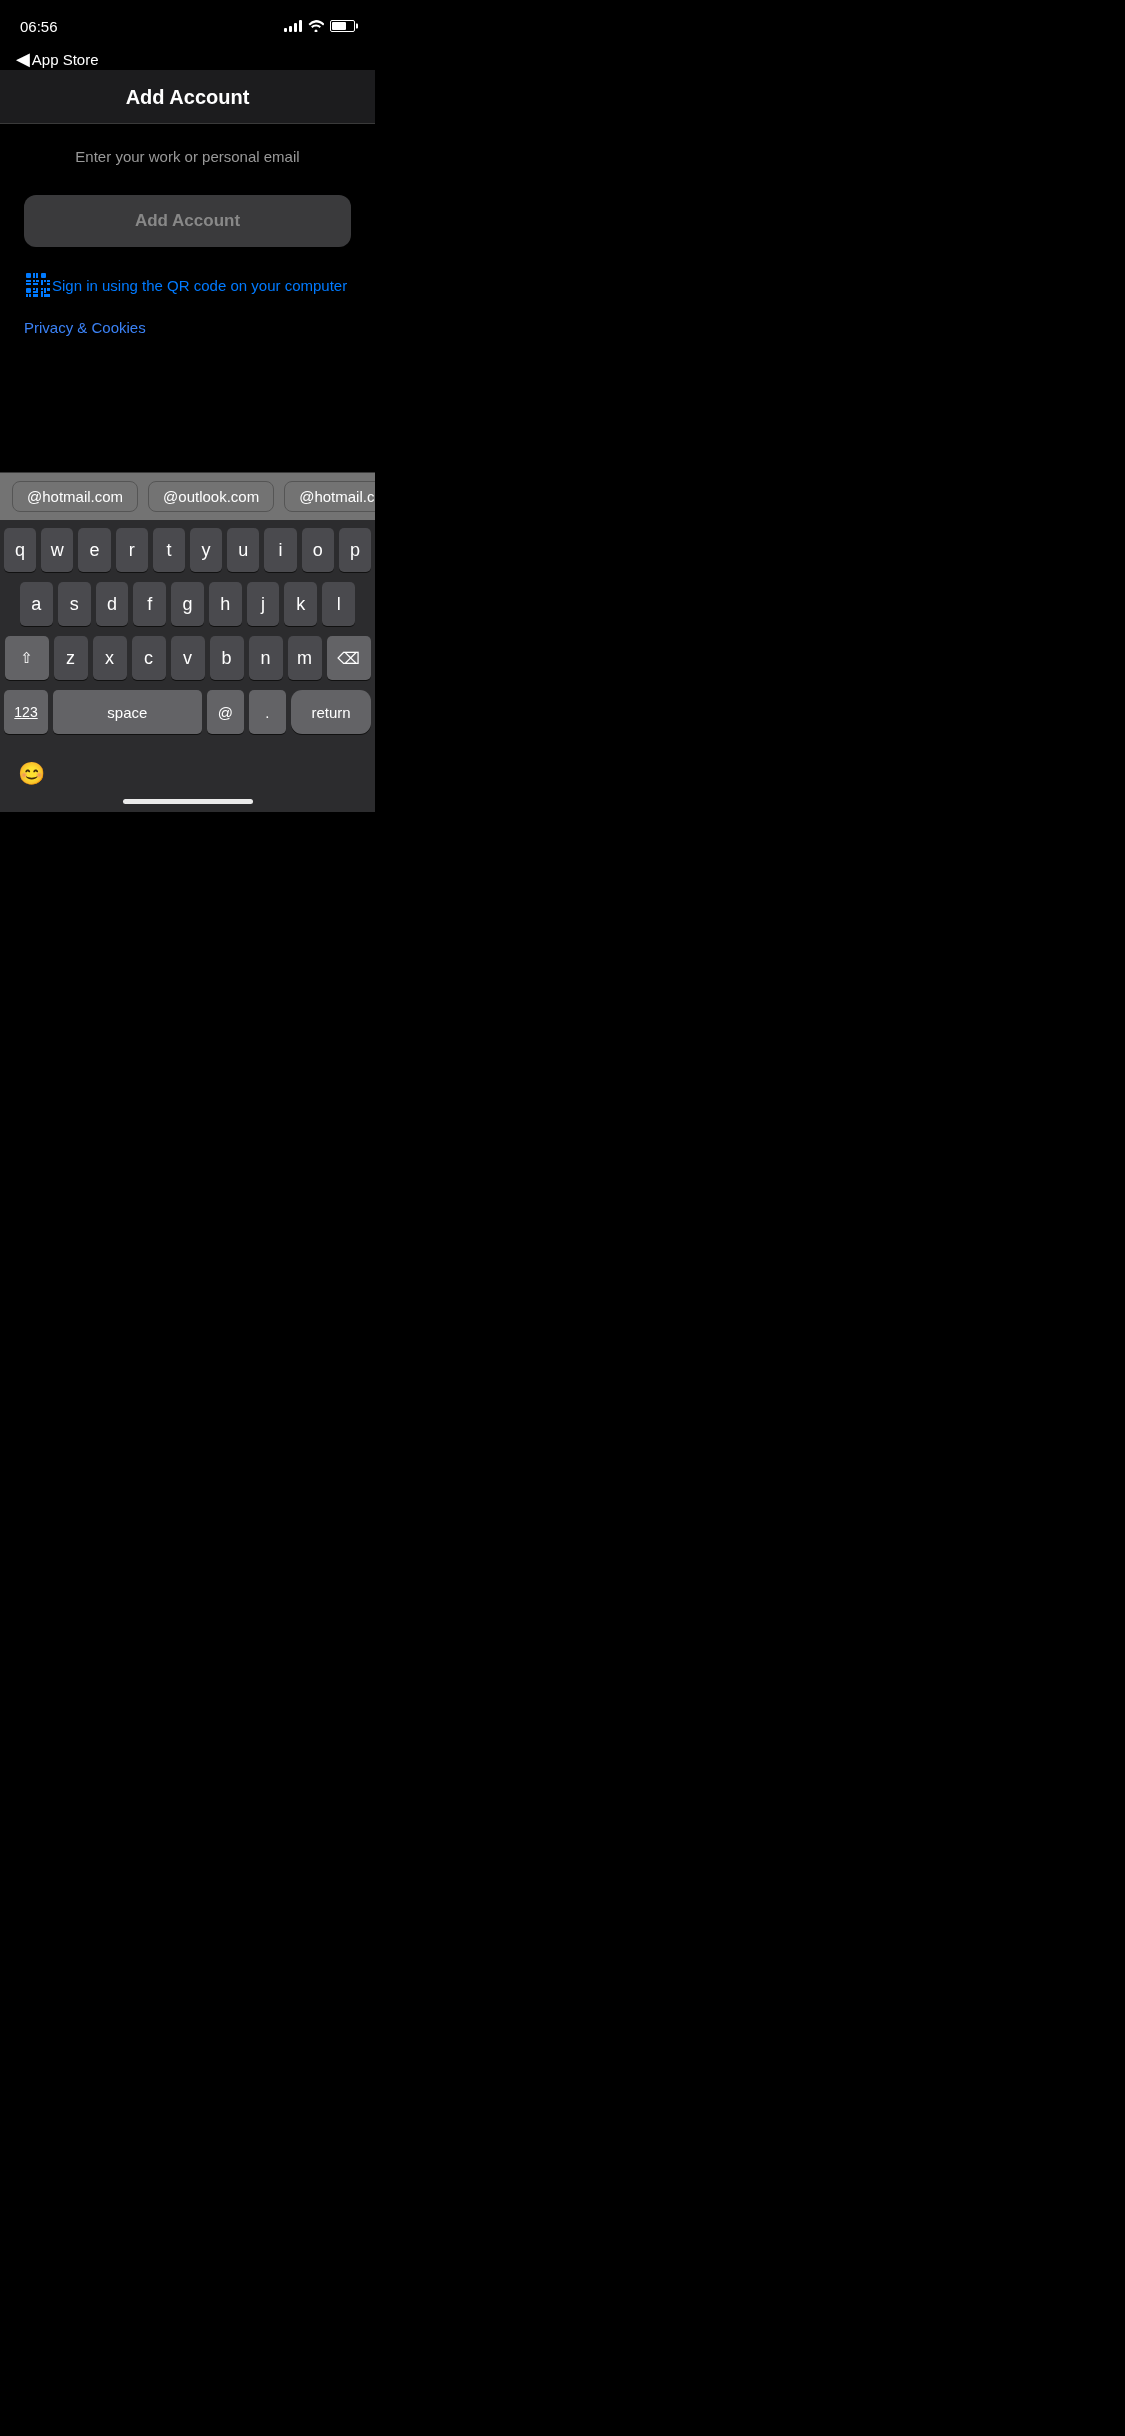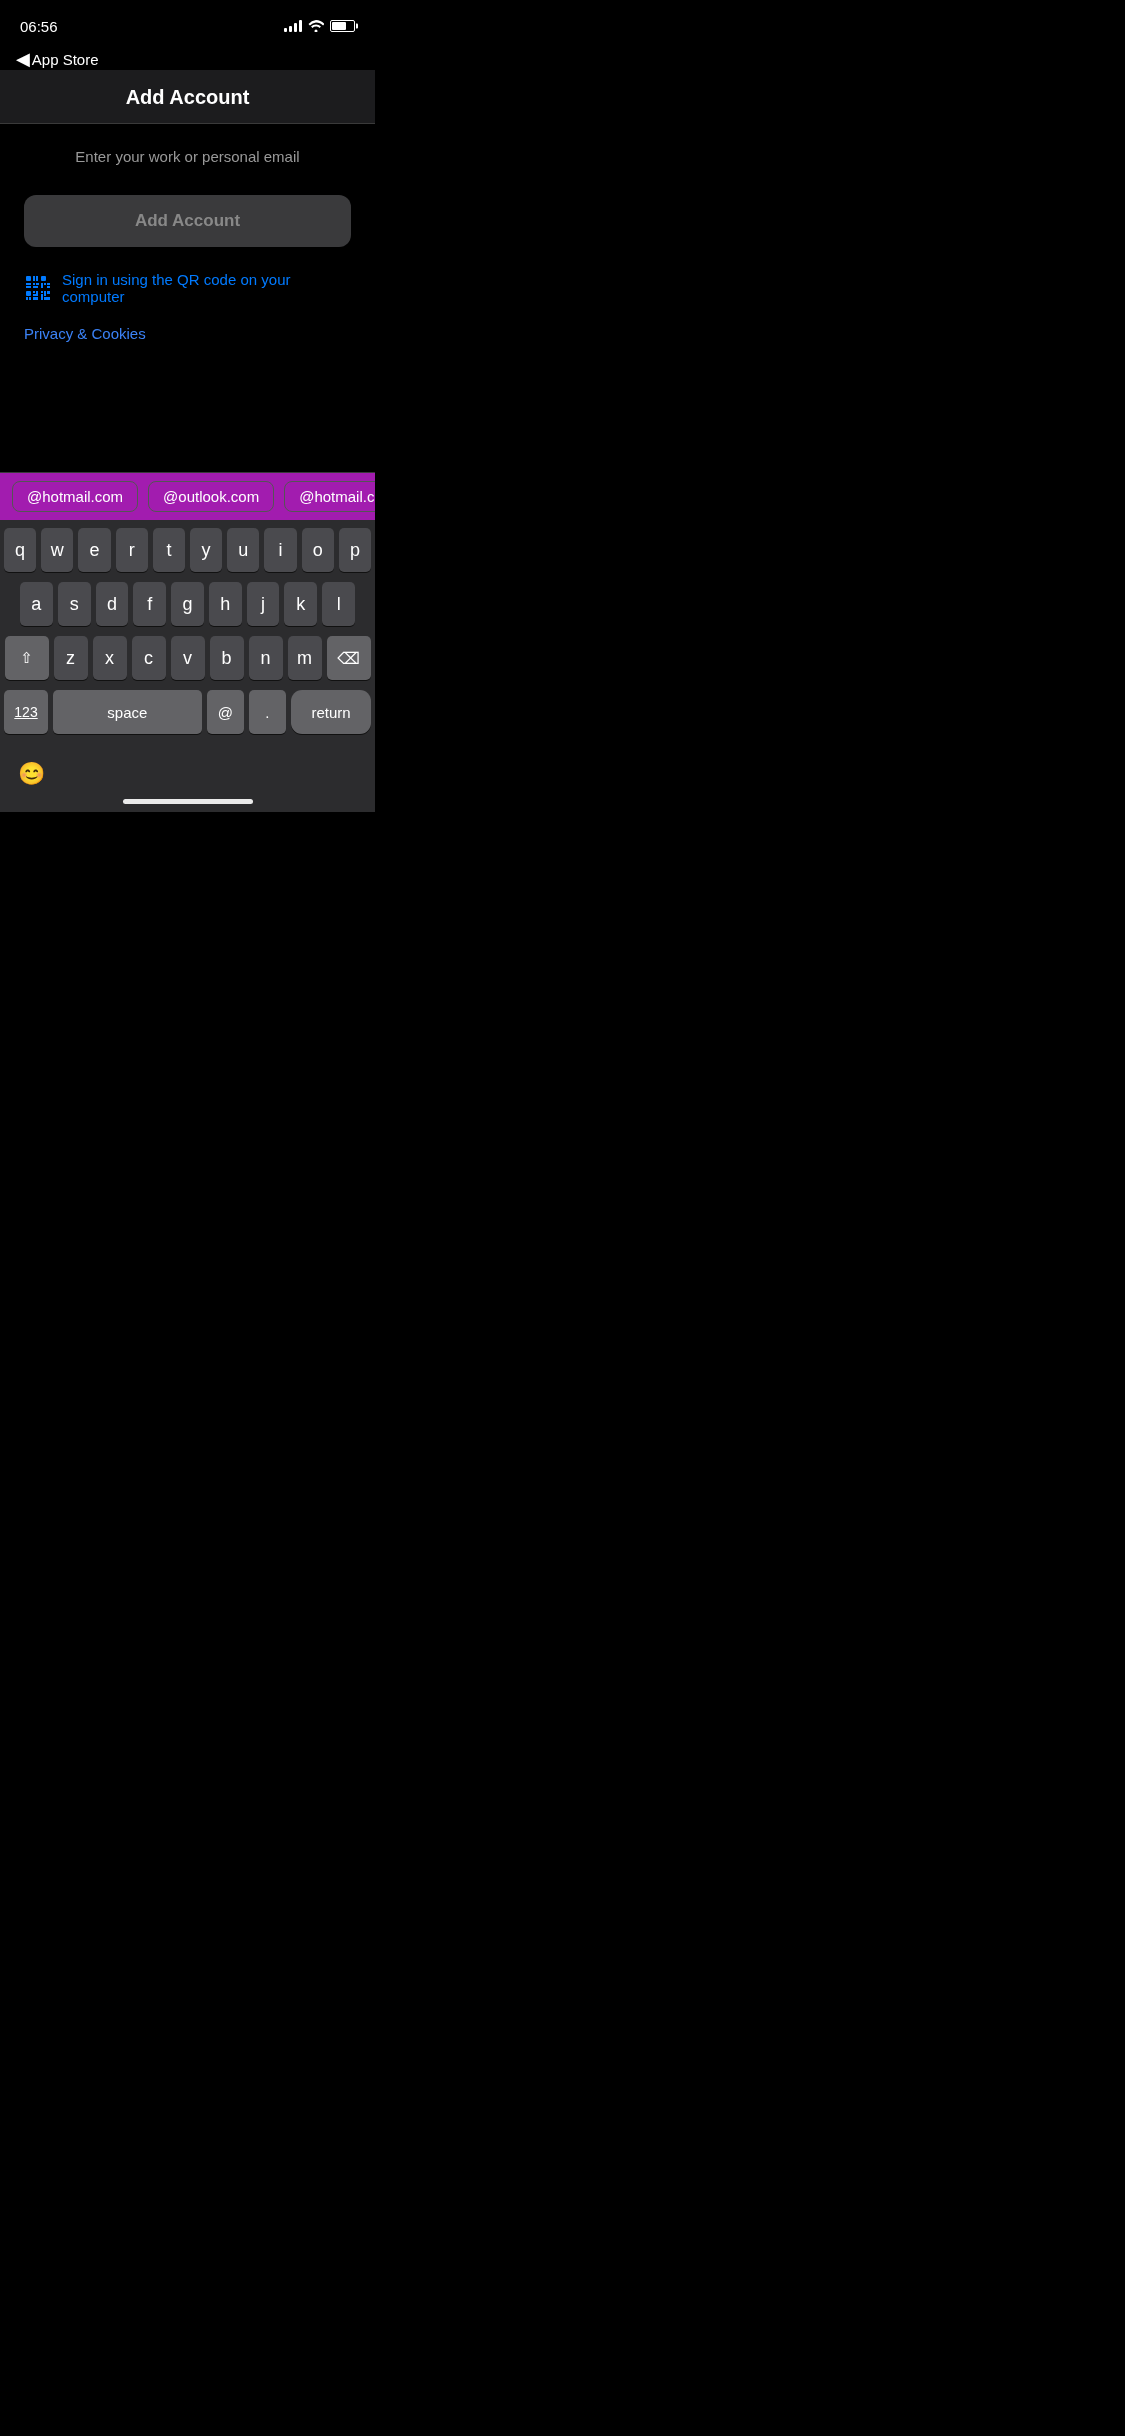--- a/index.html
+++ b/index.html
@@ -158,21 +158,21 @@
       font-weight: 600;
       text-align: center;
       cursor: pointer;
       margin-bottom: 24px;
     }
 
     
     .qr-signin {
       display: flex;
       align-items: center;
-      gap: 10px;
+      gap: 0;
       margin-bottom: 20px;
     }
 
     .qr-icon {
       width: 28px;
       height: 28px;
       flex-shrink: 0;
     }
 
     .qr-text {
@@ -186,21 +186,21 @@
       font-size: 15px;
     }
 
     
     .email-suggestions {
       position: absolute;
       bottom: 292px;
       left: 0;
       right: 0;
       display: flex;
-      background: #a21caf;
+      background: #737373;
       border-top: 0.5px solid #3a3a3a;
       padding: 8px 12px;
       gap: 10px;
       overflow: hidden;
     }
 
     .suggestion-pill {
       border: 1px solid #555;
       border-radius: 8px;
       padding: 6px 14px;

